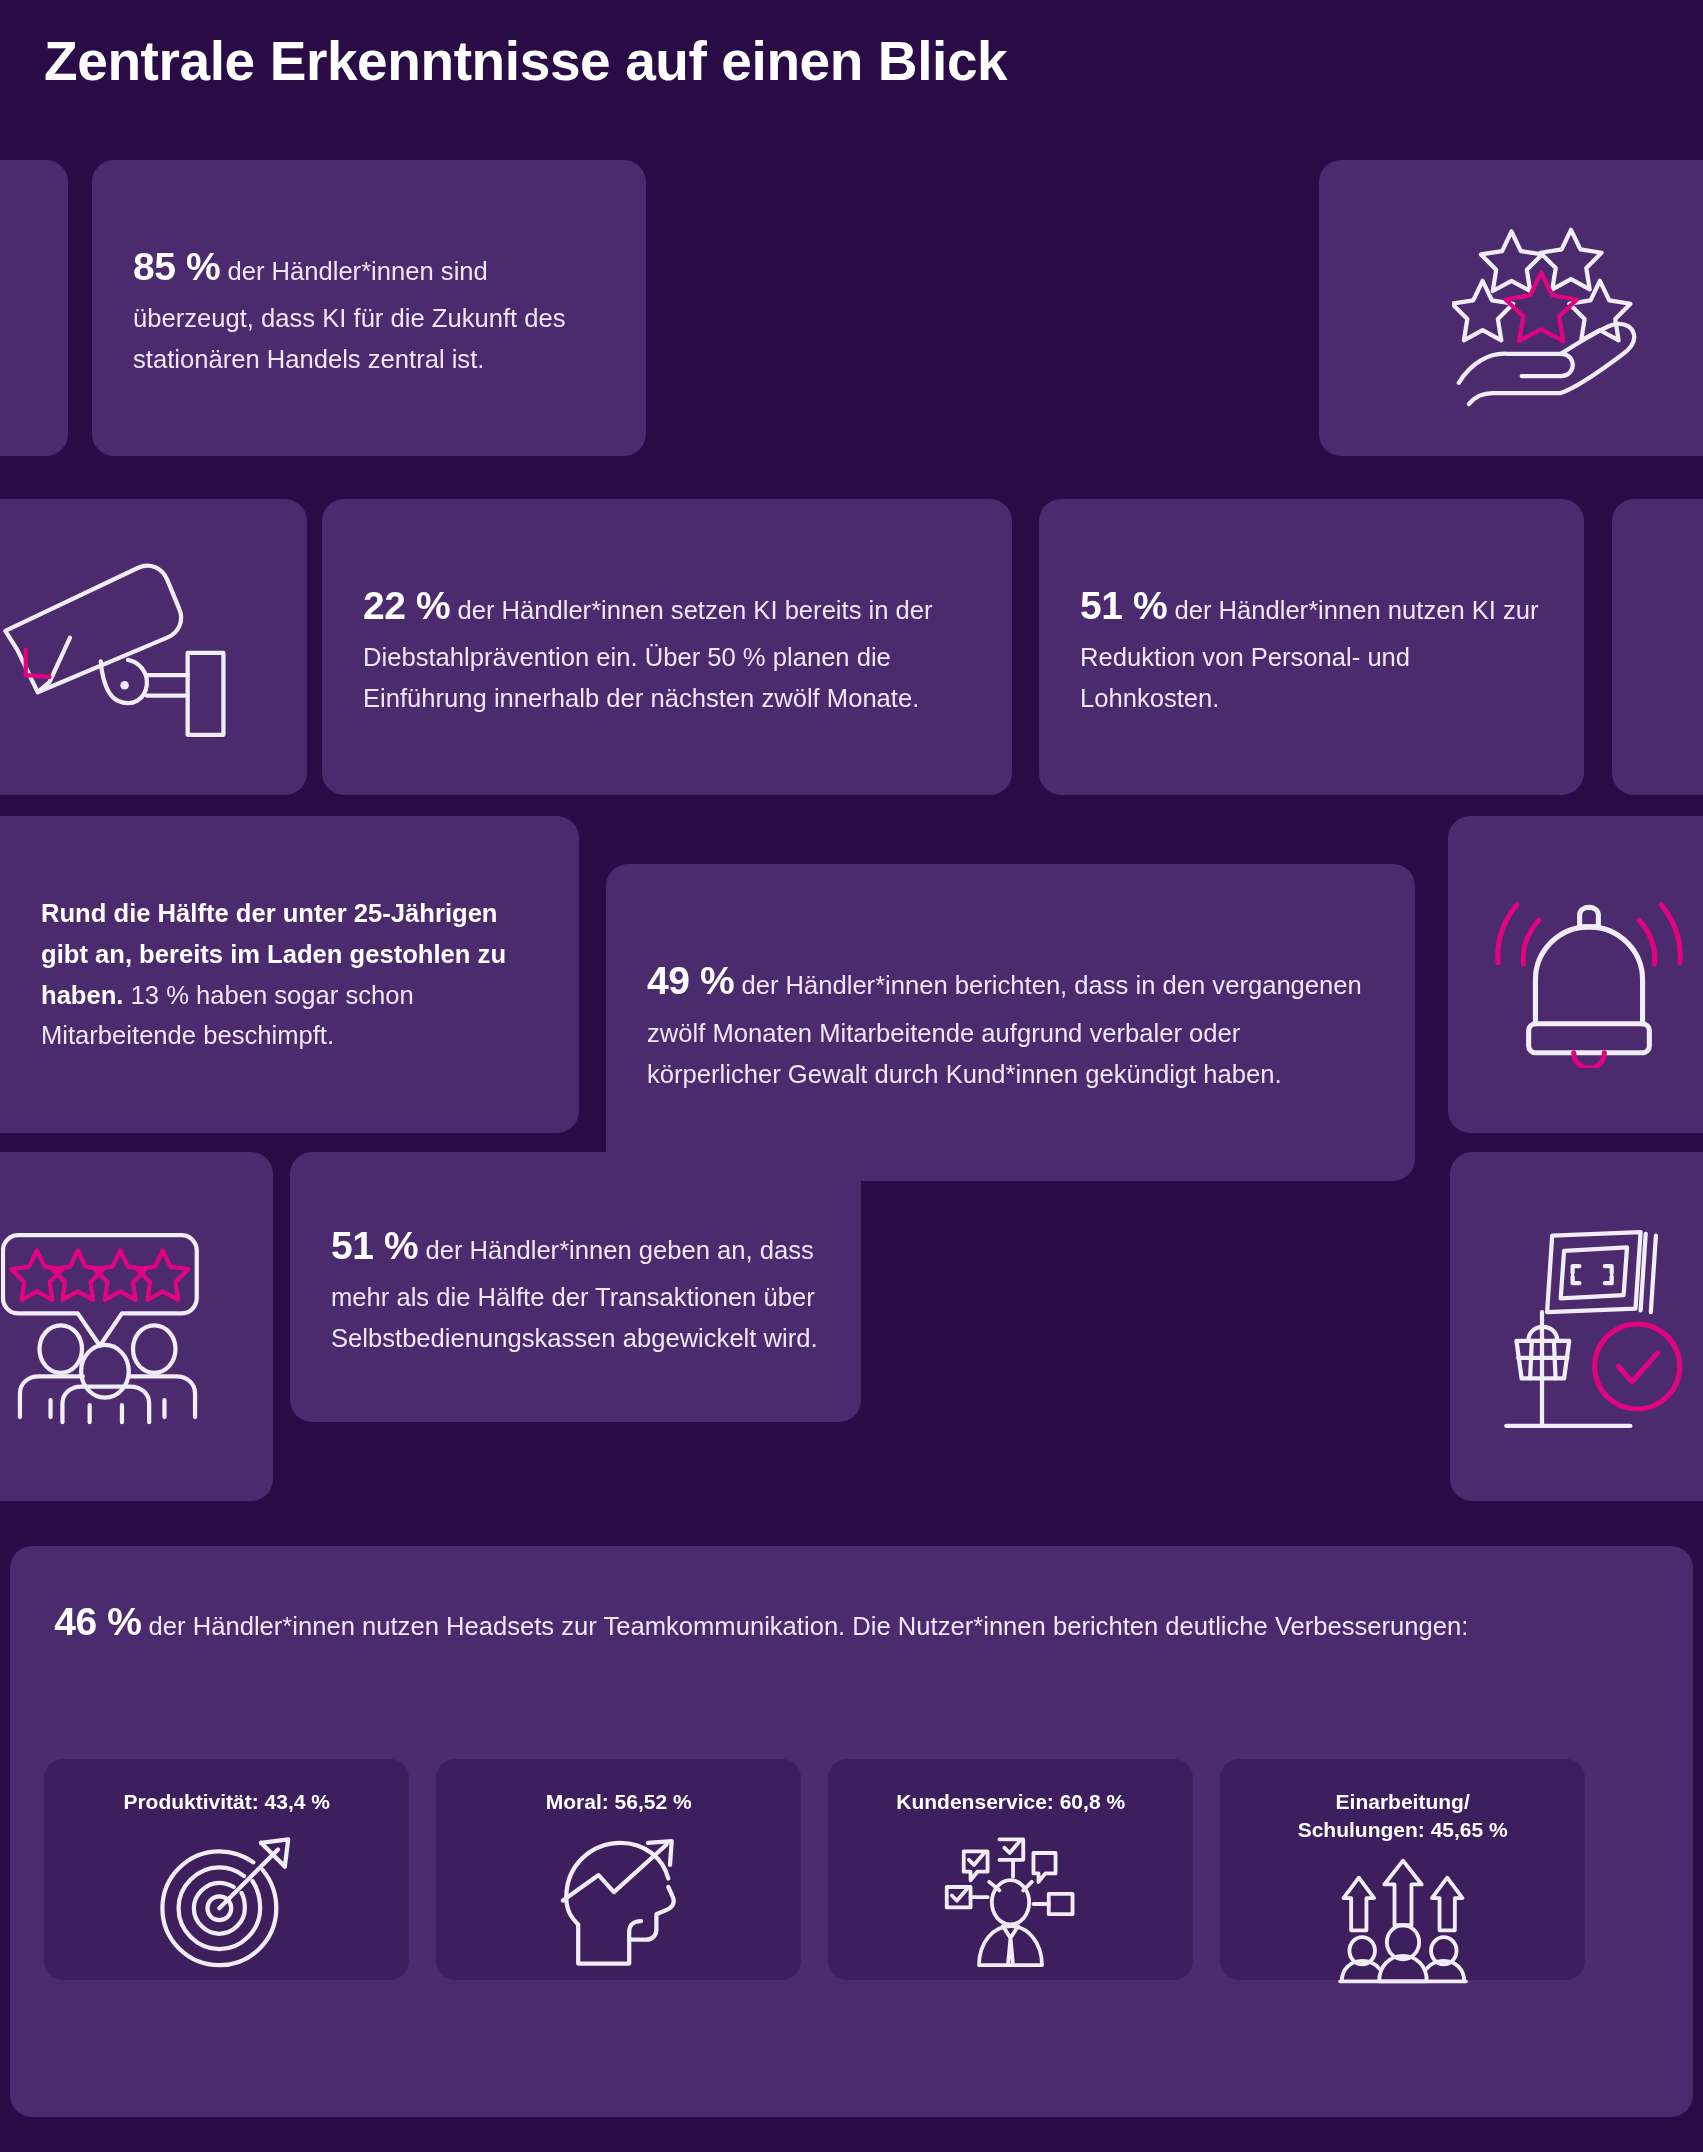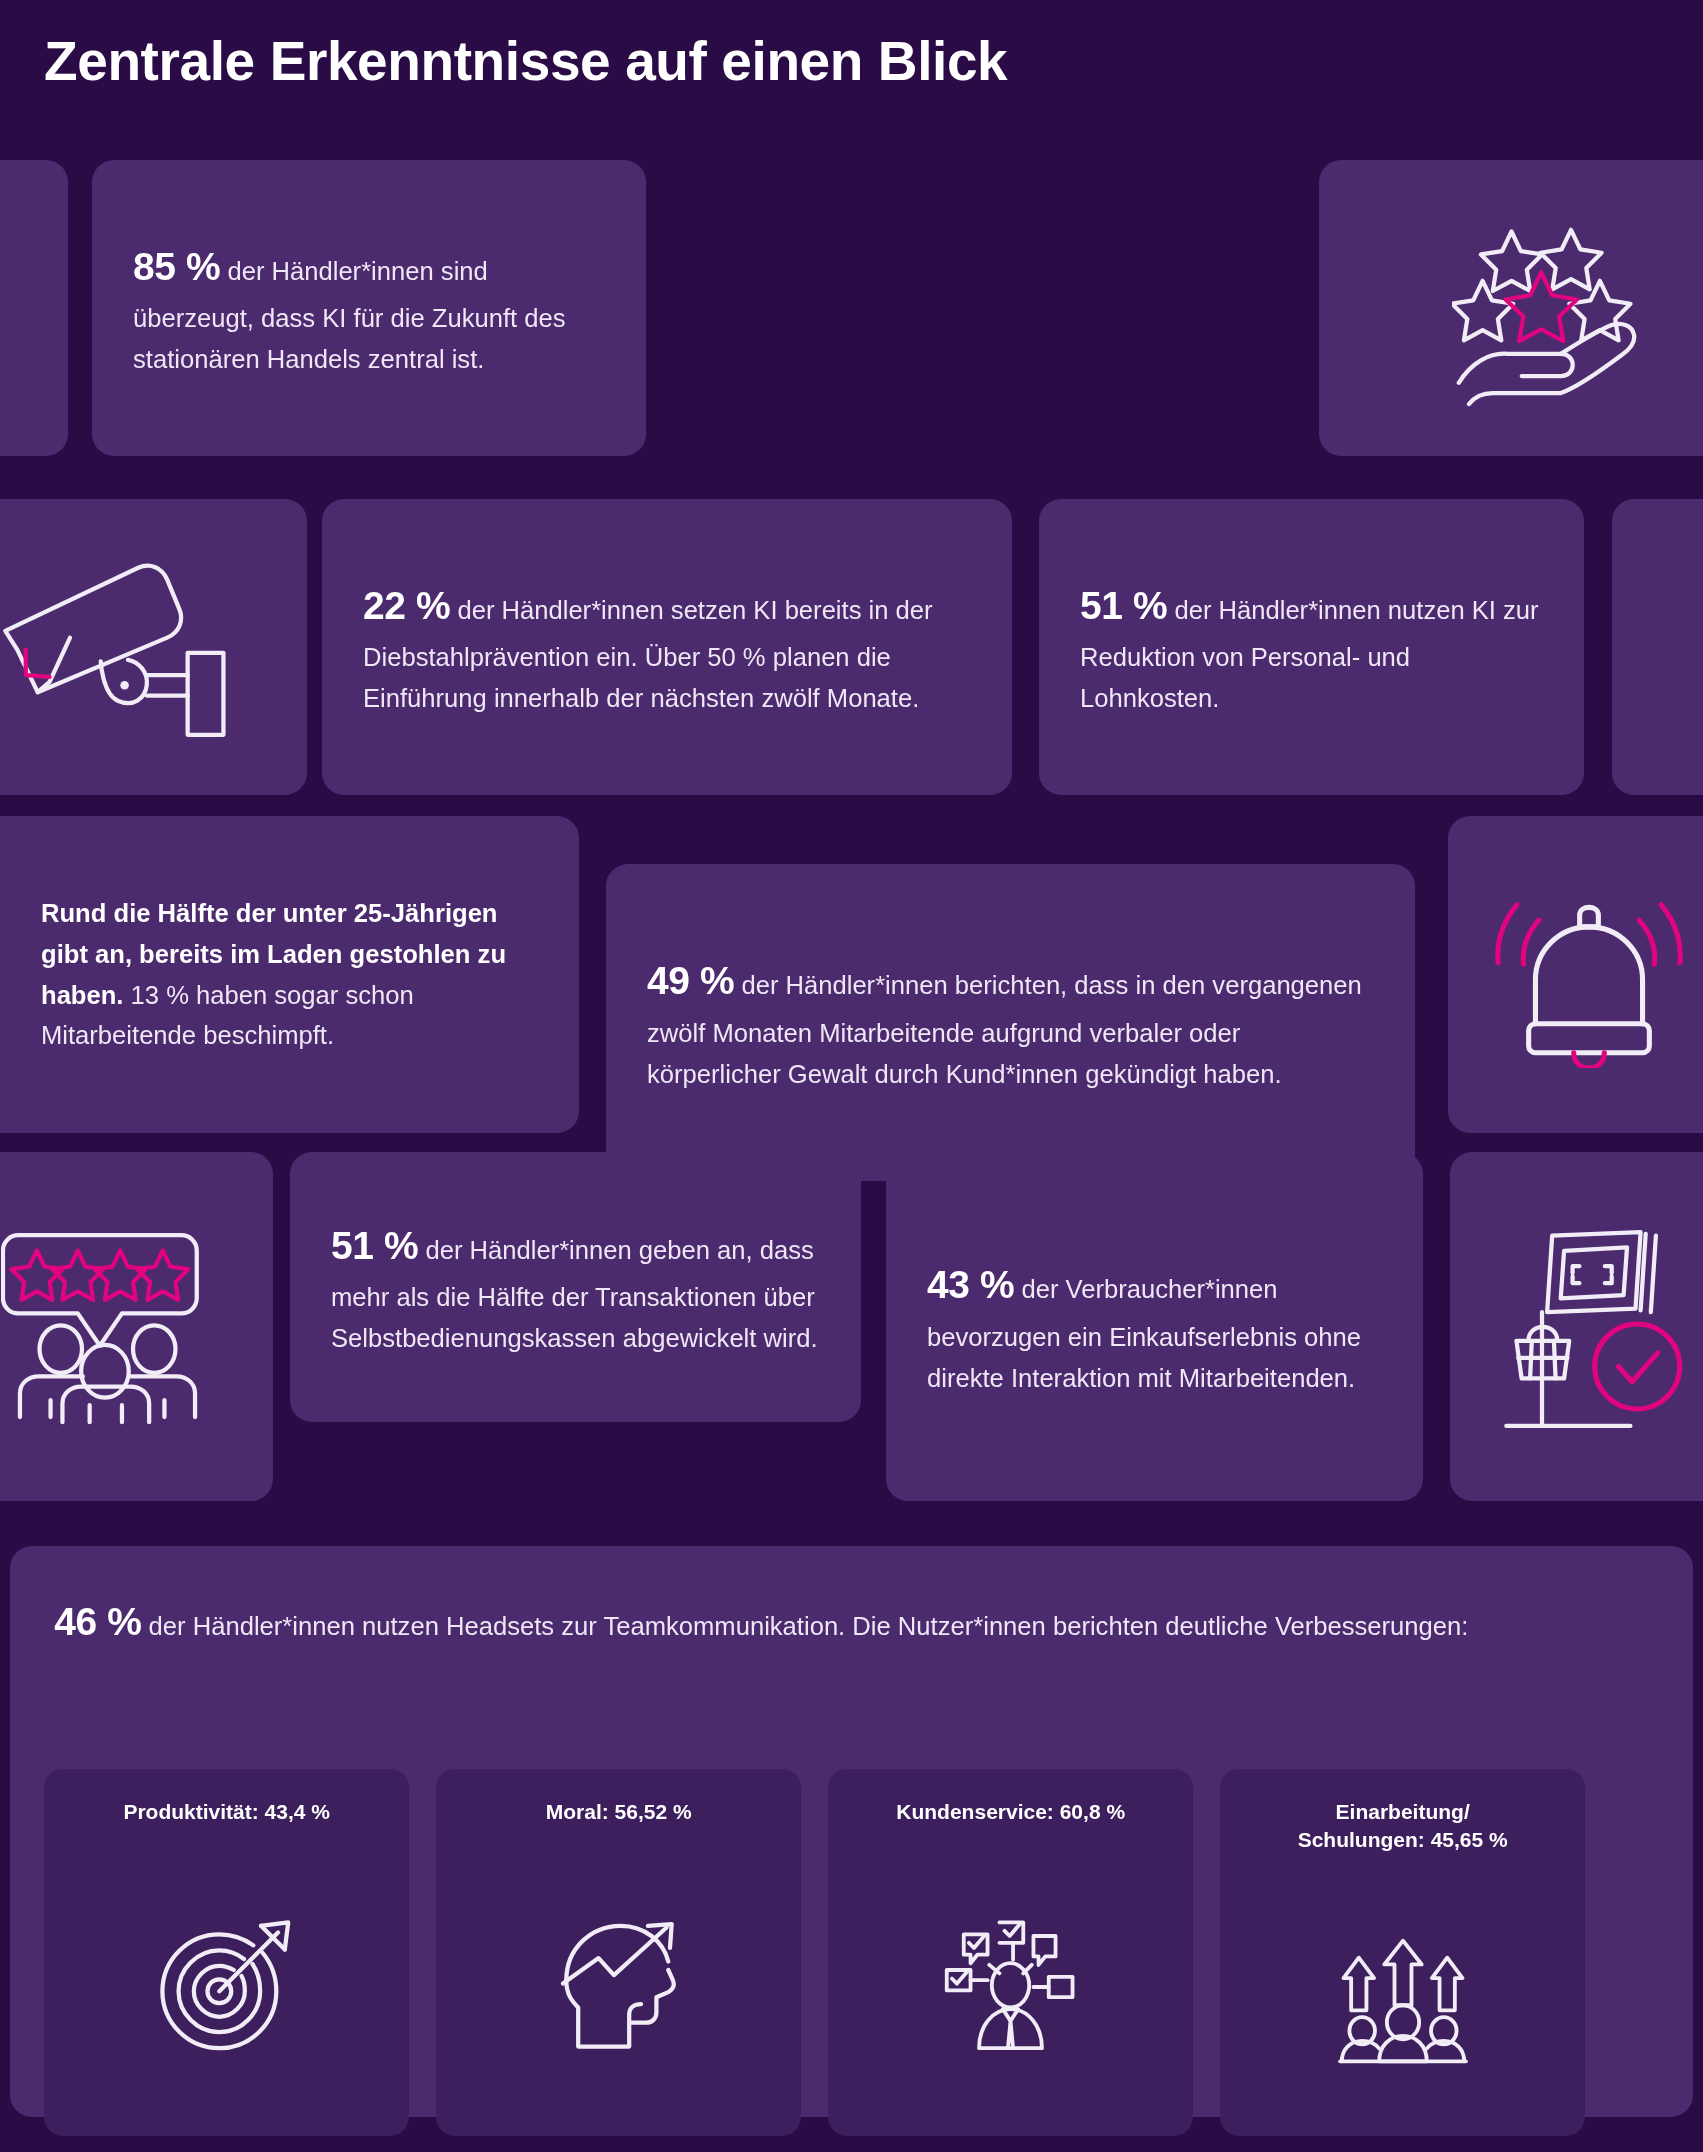--- a/index.html
+++ b/index.html
@@ -84,23 +84,23 @@
     position: absolute;
     left: 44px;
     top: 44px;
     width: 1576px;
     font-size: 25.6px;
     line-height: 1.62;
     color: #efe7f5;
   }
   .sub-card {
     position: absolute;
-    top: 223px;
+    top: 213px;
     width: 365px;
-    height: 367px;
+    height: 221px;
     background: #3c1f5c;
     border-radius: 19px;
     display: flex;
     flex-direction: column;
   }
   .sub-label {
     margin-top: 29px;
     font-size: 21px;
     font-weight: 700;
     color: #ffffff;
@@ -234,27 +234,20 @@
   </div>
 
   <div class="card" style="left:290px; top:1152px; width:571px; height:270px;">
     <div class="card-inner">
       <div class="stat-text">
         <span class="stat-num">51 %</span><span> der Händler*innen geben an, dass mehr als die Hälfte der Transaktionen über Selbstbedienungskassen abgewickelt wird.</span>
       </div>
     </div>
   </div>
 
-  <div class="card" style="left:886px; top:1152px; width:537px; height:349px;">
-    <div class="card-inner">
-      <div class="stat-text">
-        <span class="stat-num">43 %</span><span> der Verbraucher*innen bevorzugen ein Einkaufserlebnis ohne direkte Interaktion mit Mitarbeitenden.</span>
-      </div>
-    </div>
-  </div>
 
   <div class="card icon-card" style="left:1450px; top:1152px; width:358px; height:349px;">
     <span style="transform:translateX(-36px)">
       <svg width="204" height="213" viewBox="0 0 240 250" fill="none" stroke="#f2ecf7" stroke-width="5" stroke-linecap="round" stroke-linejoin="round">
         <path d="M72 18 L176 14 L170 104 L66 108 Z"></path>
         <path d="M86 36 L160 32 L156 88 L82 92 Z"></path>
         <path d="M182 16 L176 106 M194 18 L188 108"></path>
         <path d="M104 54 L96 54 L96 62 M134 54 L142 54 L142 62 M104 74 L96 74 L96 66 M134 74 L142 74 L142 66"></path>
         <path d="M60 108 L60 242"></path>
         <path d="M18 242 L164 242"></path>

